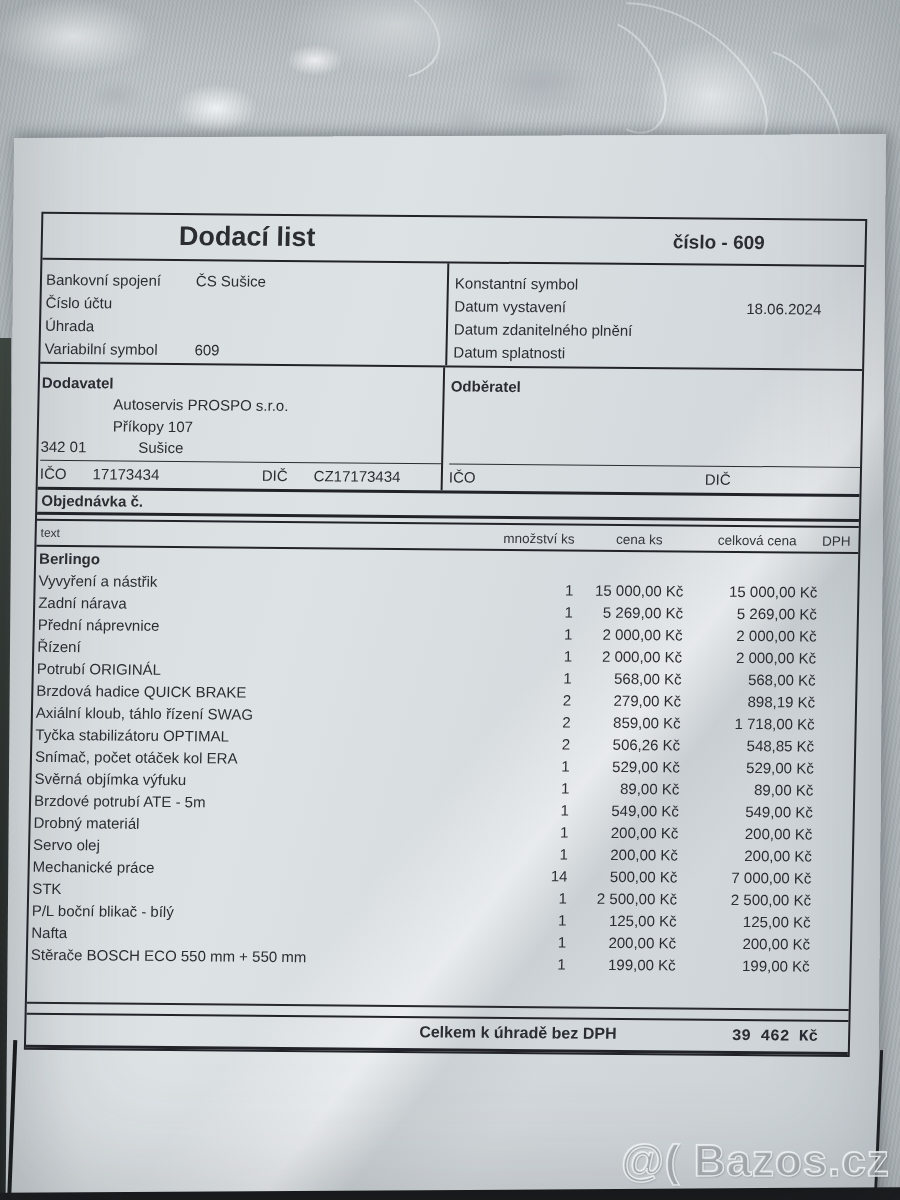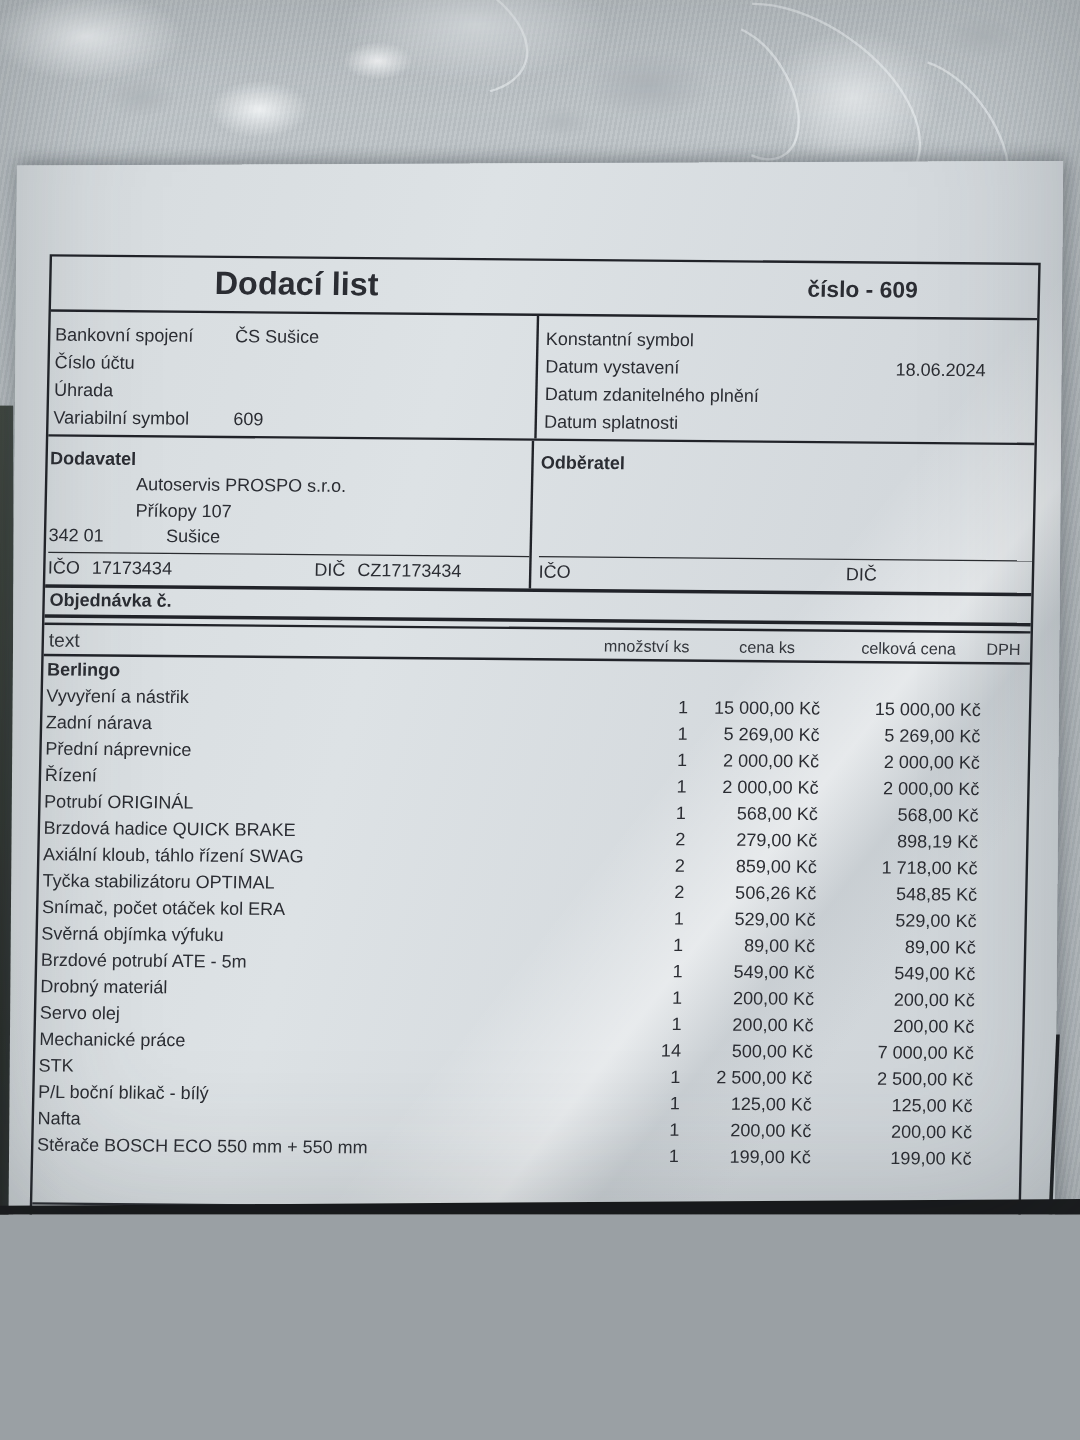--- a/index.html
+++ b/index.html
@@ -1,16 +1,16 @@
 <!DOCTYPE html>
 <html><head>
 <meta charset="utf-8">
 <style>
   html,body{margin:0;padding:0;background:#9aa0a4;}
-  .stage{position:relative;width:900px;height:1012px;overflow:hidden;
+  .stage{position:relative;width:900px;height:1200px;overflow:hidden;
          font-family:"Liberation Sans","DejaVu Sans",sans-serif;color:#2b2d33;}
 
   
   .fabric{position:absolute;inset:0;background-color:#bec4c8;
     background-image:
       radial-gradient(ellipse 130px 60px at 8% 3%, rgba(242,245,247,.95), rgba(242,245,247,0) 62%),
       radial-gradient(ellipse 170px 75px at 44% 2%, rgba(228,232,235,.85), rgba(228,232,235,0) 65%),
       radial-gradient(ellipse 120px 95px at 79% 8%, rgba(236,239,241,.8), rgba(236,239,241,0) 60%),
       radial-gradient(ellipse 70px 40px at 24% 9%, rgba(250,252,253,.85), rgba(250,252,253,0) 60%),
       radial-gradient(ellipse 48px 26px at 35% 5%, rgba(252,253,254,.9), rgba(252,253,254,0) 60%),
@@ -66,28 +66,28 @@
   .party-left{width:401px;border-right:2px solid #212329;padding-left:2px;}
   .party-right{flex:1;padding-left:6px;}
   .party-head{font-weight:bold;font-size:15px;padding-top:8px;line-height:21px;}
   .addr{font-size:15px;line-height:21.5px;padding-left:72px;}
   .zipline{font-size:15px;line-height:21.5px;}
   .zipline .city{padding-left:52px;}
   .party-body{height:96px;}
   .ico-row{border-top:1.5px solid #2a2c30;height:26px;line-height:26px;font-size:15px;position:relative;}
   .ico-row .dic-group{position:absolute;left:222px;top:0;}
   .party-right .ico-row .dic-group{left:256px;}
-  .ico-row .num{margin-left:10px;}
+  .ico-row .num{margin-left:26px;}
 
   .doc-order{border-bottom:3px solid #212329;height:22px;line-height:22px;
              font-size:15px;font-weight:bold;padding-left:4px;}
 
   .doc-thead{position:relative;height:24px;border-top:2.5px solid #212329;margin-top:4px;
              border-bottom:2.5px solid #212329;font-size:13.5px;color:#33363c;}
-  .doc-thead .h-text{position:absolute;left:4px;top:5px;font-size:16px;}
+  .doc-thead .h-text{position:absolute;left:4px;top:5px;font-size:12px;}
   .doc-thead .h-qty{position:absolute;right:284px;bottom:3px;}
   .doc-thead .h-unit{position:absolute;right:196px;bottom:3px;}
   .doc-thead .h-total{position:absolute;right:62px;bottom:3px;}
   .doc-thead .h-vat{position:absolute;right:8px;bottom:3px;}
 
   .doc-items{padding-top:1px;}
   .item{position:relative;height:22px;font-size:15px;line-height:20px;}
   .item .name{position:absolute;left:3px;top:1px;white-space:nowrap;}
   .item.group .name{font-weight:bold;}
   .item .qty{position:absolute;right:284px;top:6px;}
@@ -320,15 +320,16 @@
         <span class="t-label">Celkem k úhradě bez DPH</span>
         <span class="t-value">39 462 Kč</span>
       </div>
 
     </div>
   </div>
 
   <div class="left-edge-line"></div>
   <div class="right-edge-line"></div>
   <div class="bottom-dark"></div>
+  <div class="watermark">@( Bazos.cz</div>
   <div class="vignette"></div>
 
 </div>
 
 </body></html>

